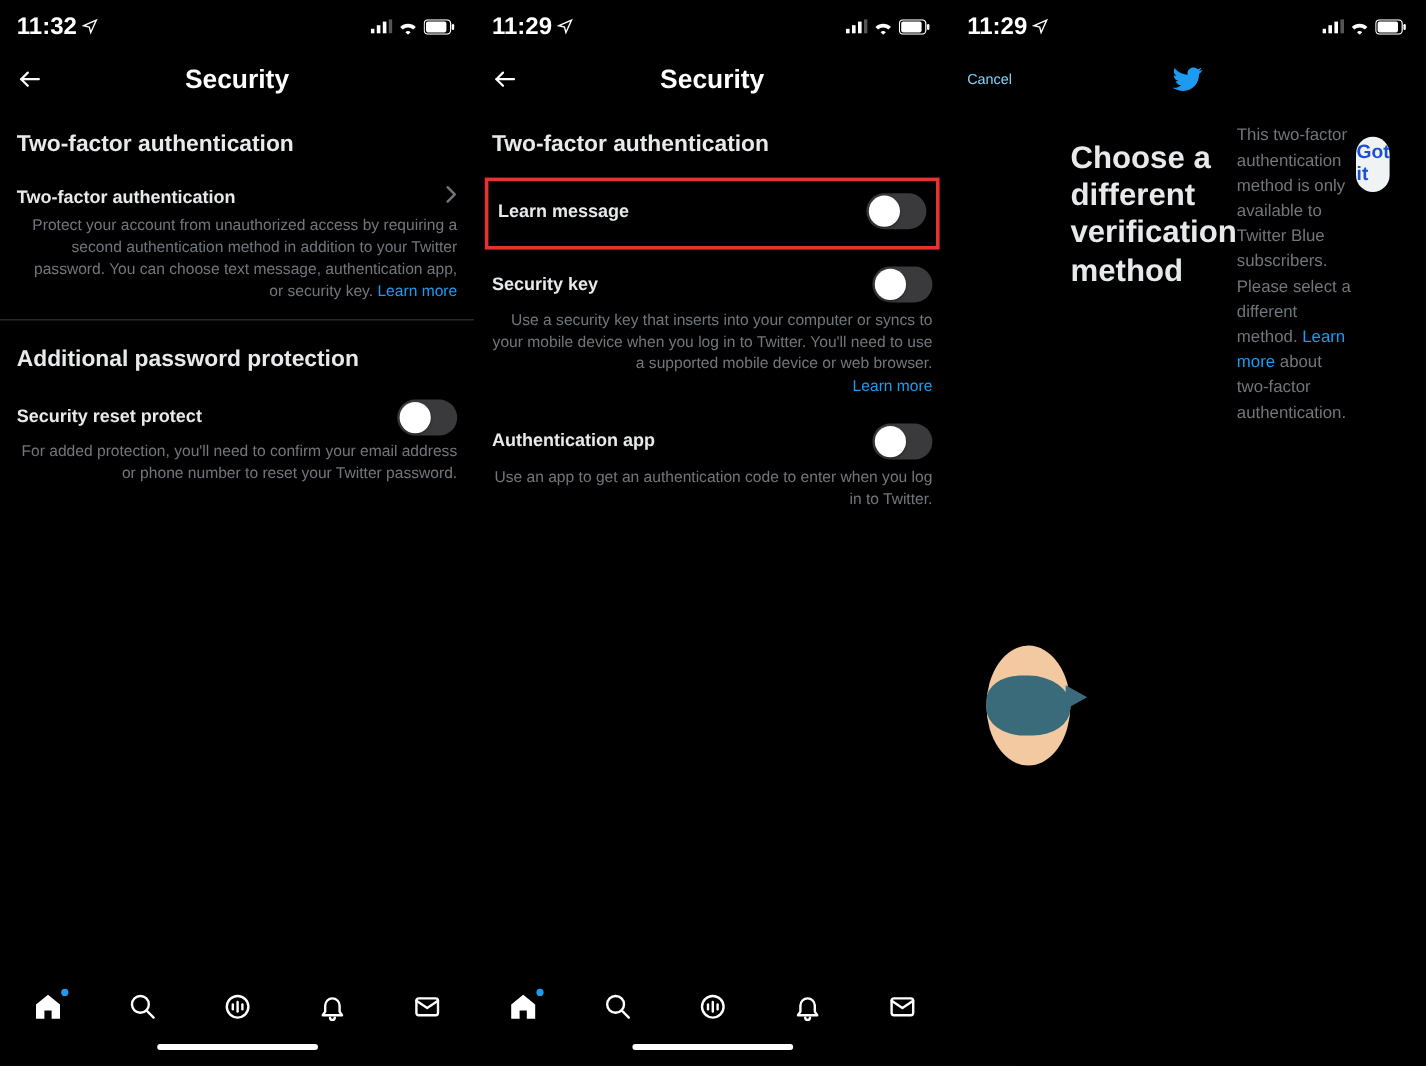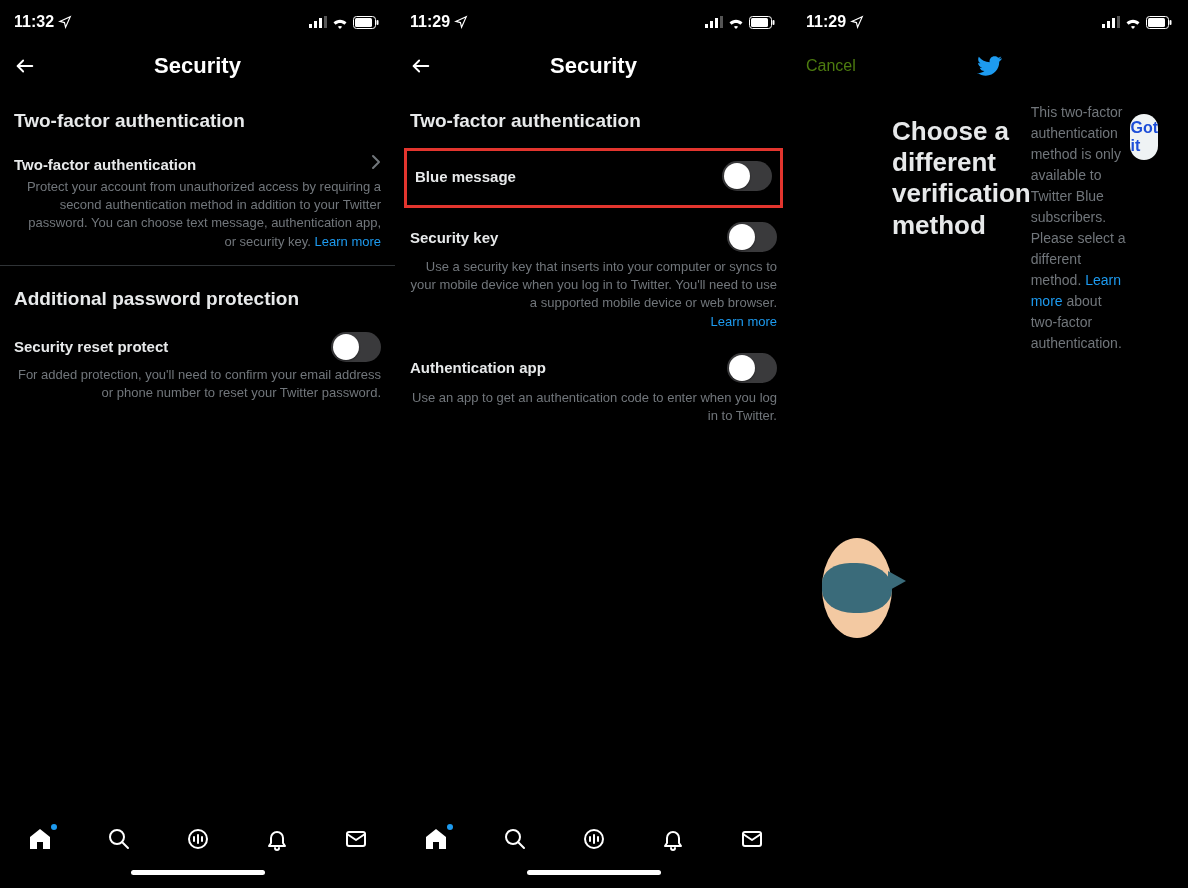--- a/index.html
+++ b/index.html
@@ -28,21 +28,21 @@
     border-right: 1px solid #000;
   }
   .phone:last-child { border-right:none; }
   
   .status-bar {
     height: 44px;
     display: flex;
     align-items: center;
     justify-content: space-between;
     padding: 0 16px 0 14px;
-    font-size: 16px;
+    font-size: 20px;
     font-weight: 600;
     color:#fff;
   }
   .status-left { display:flex; align-items:center; gap:4px;}
   .status-right { display:flex; align-items:center; gap:4px;}
   .status-right svg { display:block;}
   
   .nav-header {
     height: 44px;
     display: flex;
@@ -63,22 +63,22 @@
   .nav-title {
     font-size: 22px;
     font-weight: 800;
     color:#fff;
   }
   .nav-cancel {
     position:absolute;
     left:14px;
     top:50%;
     transform:translateY(-50%);
-    color:#4d7c0f;
-    font-size:16px;
+    color:#7dd3fc;
+    font-size:12px;
   }
   .nav-logo {
     display:flex; align-items:center; justify-content:center;
   }
   
   .content {
     flex:1;
     overflow:hidden;
     padding: 0 14px;
   }
@@ -376,21 +376,21 @@
           </svg>
       </div>
       <div class="nav-title">Security</div>
     </div>
 
     <div class="content">
       <div class="section-title">Two-factor authentication</div>
 
       <div class="highlight-box">
         <div class="row">
-          <div class="row-title">Blue message</div>
+          <div class="row-title">Learn message</div>
           <div class="toggle">
               <div class="knob"></div>
             </div>
         </div>
       </div>
 
       <div class="opt">
         <div class="row">
           <div class="row-title">Security key</div>
           <div class="toggle">

